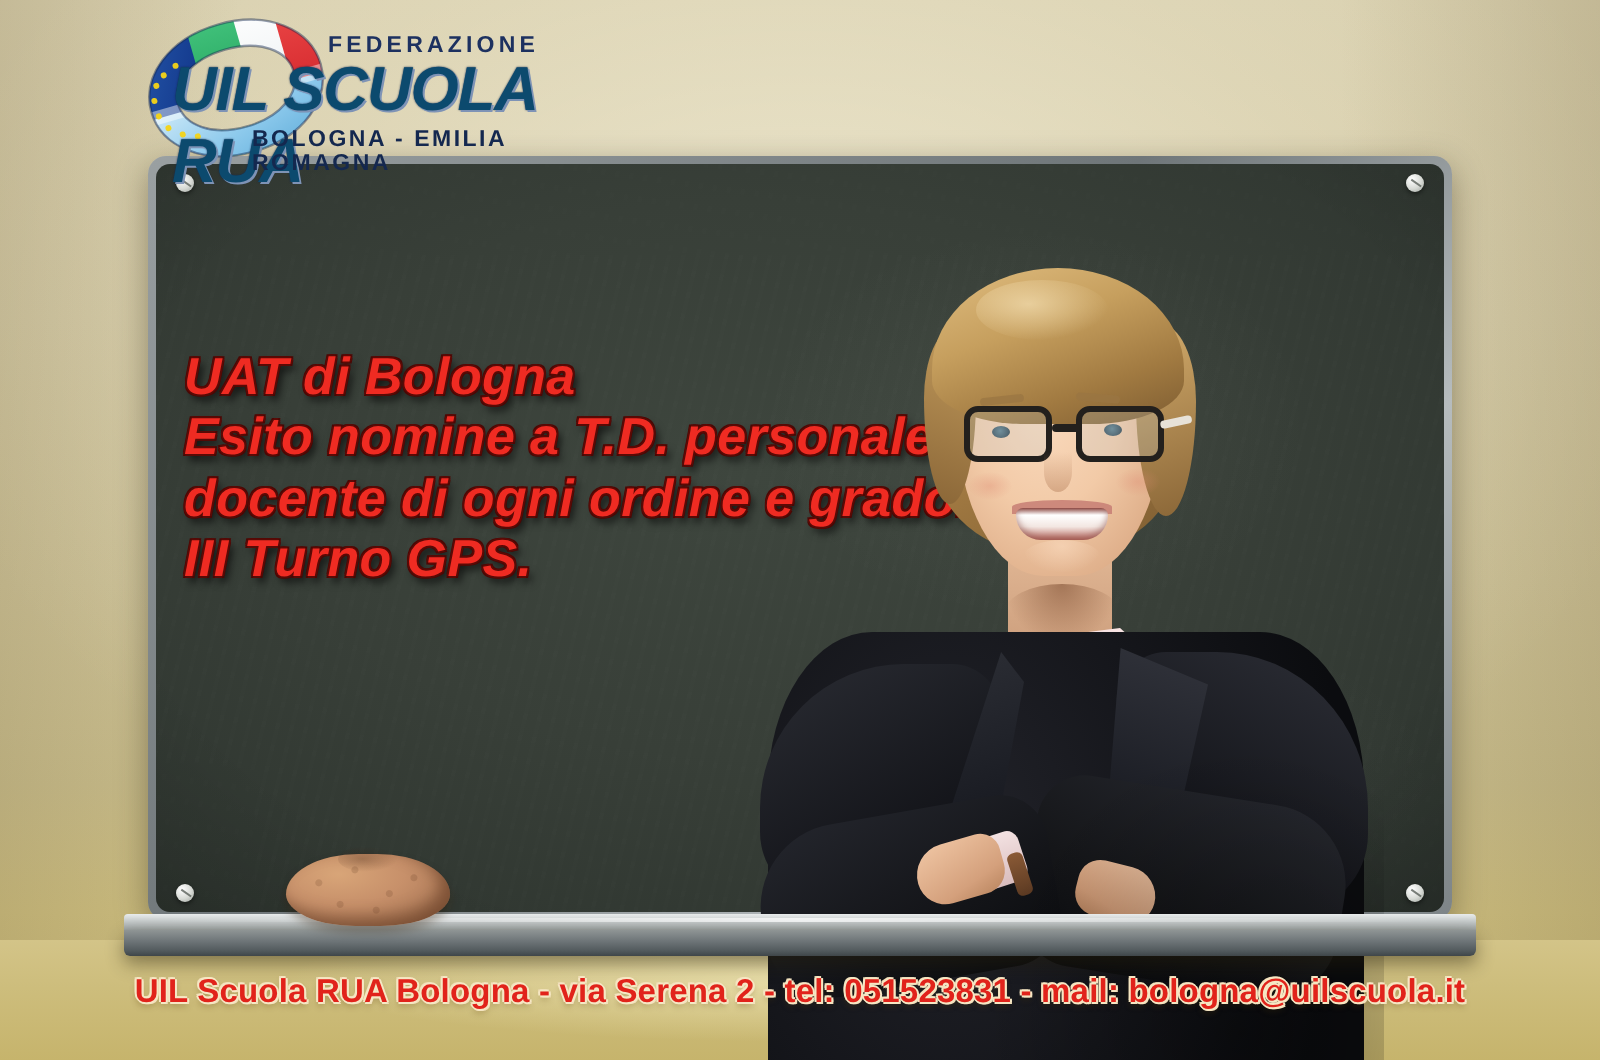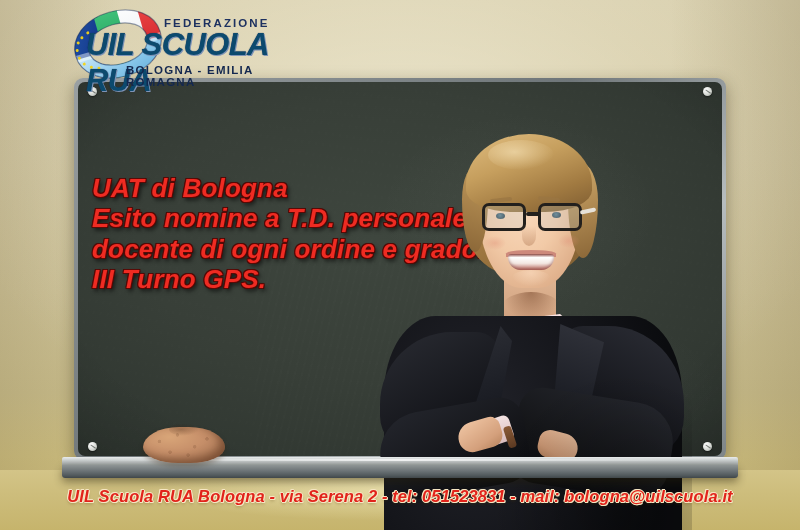--- a/index.html
+++ b/index.html
@@ -386,21 +386,20 @@
     color: #14284f;
   }
 
   
   .footer {
     position: absolute;
     left: 0; right: 0; top: 487px;
     text-align: center;
     font-size: 16.5px;
     font-weight: 700;
-    font-style: italic;
     letter-spacing: 0.1px;
     color: #e1231b;
     text-shadow:
       1px 0 0 #f6e7c4, -1px 0 0 #f6e7c4, 0 1px 0 #f6e7c4, 0 -1px 0 #f6e7c4,
       1px 1px 0 #f2e0bb, -1px -1px 0 #f2e0bb,
       0 2px 3px rgba(90,60,10,0.35);
     white-space: nowrap;
   }
 </style>
 </head>

